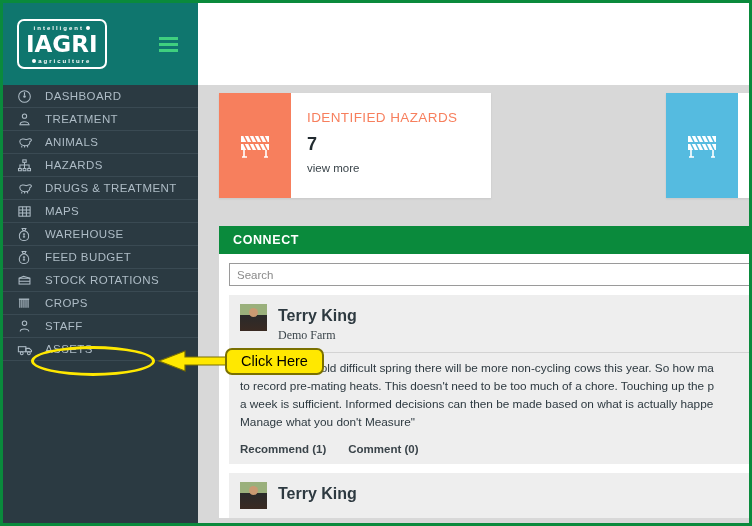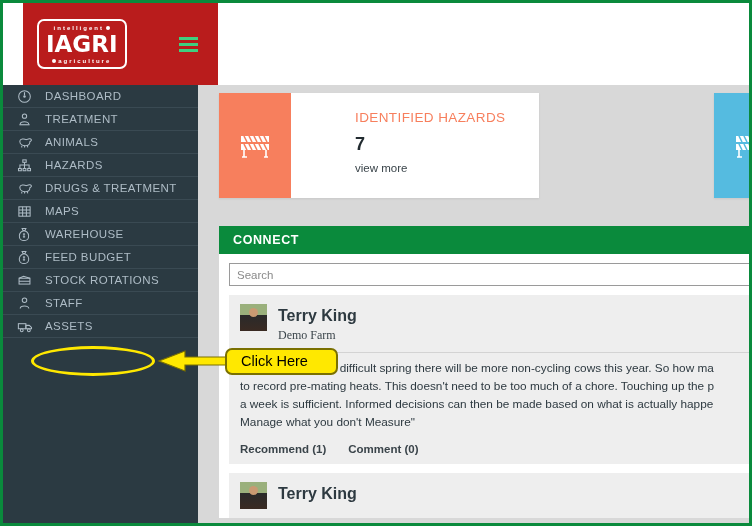--- a/index.html
+++ b/index.html
@@ -19,25 +19,24 @@
 
   
   #topbar {
     position: absolute; left: 0; top: 0;
     width: 746px; height: 82px;
     background: #ffffff;
     display: flex; align-items: stretch;
   }
   #brand-block {
     width: 195px; height: 82px;
-    background: #b91c1c;
+    background: #0f766e;
     display: flex; align-items: center; justify-content: space-between;
     padding: 0 16px 0 14px;
     position: relative;
-    margin-left: 20px;
   }
   #logo {
     border: 2px solid #ffffff;
     border-radius: 7px;
     padding: 4px 7px 3px 7px;
     display: flex; flex-direction: column; align-items: center;
     line-height: 1;
   }
   .logo-top, .logo-bot {
     font-size: 6px; letter-spacing: 2.0px; color: #ffffff;
@@ -103,21 +102,20 @@
   
   #cards {
     position: absolute; left: 10px; top: 8px;
     display: flex; gap: 175px;
   }
   .stat-card {
     height: 105px;
     background: #ffffff;
     display: flex;
     box-shadow: 0 1px 2px rgba(0,0,0,0.08);
-    gap: 48px;
   }
   .card-icon {
     width: 72px; height: 105px;
     display: flex; align-items: center; justify-content: center;
   }
   .card-icon.orange { background: #f77f5d; }
   .card-icon.blue { background: #55bbe0; }
   .card-body {
     padding: 17px 0 0 16px;
     width: 200px;
@@ -217,21 +215,21 @@
     width: 92px; height: 22px;
     z-index: 41;
     pointer-events: none;
   }
   #click-here-box {
     position: absolute;
     left: 222px; top: 345px;
     background: #ffe800;
     border: 2px solid #7a7000;
     border-radius: 7px;
-    padding: 3px 28px 4px 14px;
+    padding: 3px 14px 4px 14px;
     font-size: 14.5px;
     color: #000000;
     z-index: 42;
   }
 </style>
 </head>
 <body>
 
 <div id="page">
 
@@ -348,20 +346,29 @@
     <div class="nav-item">
       <span class="nav-icon">
         <svg width="15" height="15" viewBox="0 0 16 16" fill="none" stroke="#aebcc6" stroke-width="1.1">
           <rect x="2.2" y="5.6" width="11.6" height="6.2"></rect>
           <path d="M2.2 8.7 L13.8 8.7 M2.2 5.6 L7 3.4 L13.8 5.6"></path>
         </svg>
       </span>
       <span class="nav-label">STOCK ROTATIONS</span>
     </div>
 
+    <div class="nav-item">
+      <span class="nav-icon">
+        <svg width="15" height="15" viewBox="0 0 16 16" fill="none" stroke="#aebcc6" stroke-width="1.2">
+          <path d="M3 3.4 L3 12.6 M5.2 3.4 L5.2 12.6 M7.4 3.4 L7.4 12.6 M9.6 3.4 L9.6 12.6 M11.8 3.4 L11.8 12.6"></path>
+          <path d="M2 3.4 L13 3.4" stroke-width="1.4"></path>
+        </svg>
+      </span>
+      <span class="nav-label">CROPS</span>
+    </div>
 
     <div class="nav-item">
       <span class="nav-icon">
         <svg width="15" height="15" viewBox="0 0 16 16" fill="none" stroke="#aebcc6" stroke-width="1.1">
           <circle cx="8" cy="4.6" r="2.4"></circle>
           <path d="M3.4 13.4 C3.4 9.8 12.6 9.8 12.6 13.4"></path>
         </svg>
       </span>
       <span class="nav-label">STAFF</span>
     </div>

